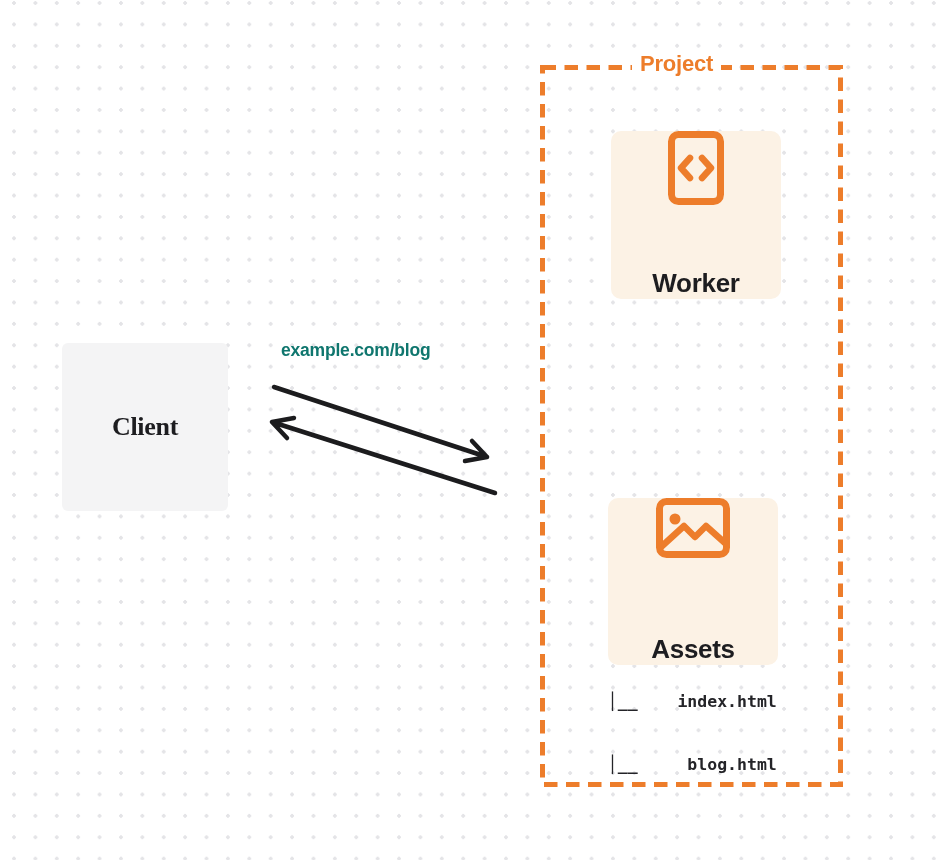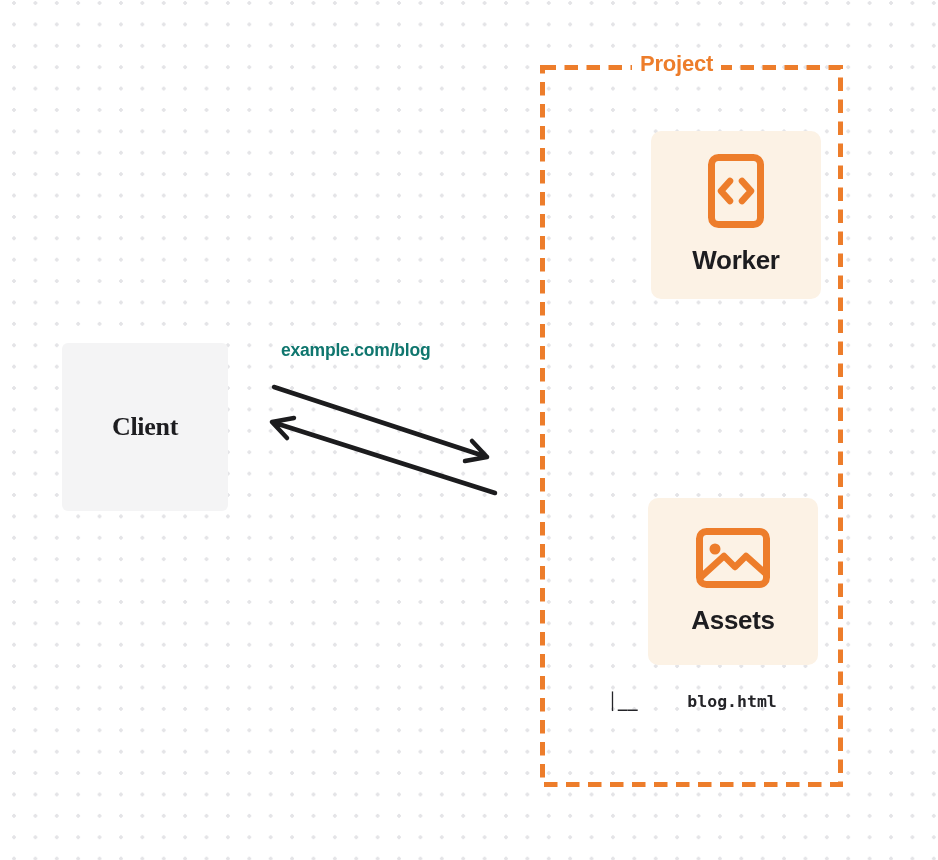--- a/index.html
+++ b/index.html
@@ -66,23 +66,22 @@
     padding:0 8px;
     font-size:22px;font-weight:700;letter-spacing:-0.2px;
     color:var(--accent);
   }
 
   
   .node{
     width:170px;
     background:var(--node_bg);
     border-radius:10px;
-    display:flex;flex-direction:column;align-items:center;justify-content:center;
+    display:flex;flex-direction:column;align-items:center;justify-content:space-between;
     gap:17px;
-    margin-left:40px;
   }
   .node-worker{left:611px;top:131px;height:168px;}
   .node-assets{left:608px;top:498px;height:167px;}
   .node .label{
     font-size:26px;font-weight:700;letter-spacing:-0.3px;
     color:var(--ink);
   }
   .icon-stroke{stroke:var(--accent);fill:none;}
   .icon-fill{fill:var(--accent);}
 
@@ -130,15 +129,16 @@
 <div class="abs node node-assets">
   <svg width="74" height="60" viewBox="0 0 74 60" aria-hidden="true">
     <rect class="icon-stroke" x="3.5" y="3.5" width="67" height="53" rx="7" stroke-width="7"></rect>
     <circle class="icon-fill" cx="19" cy="21" r="5.5"></circle>
     <polyline class="icon-stroke" points="5,49 28,28 39,39 50,28 69,45" stroke-width="6.5" stroke-linejoin="round" stroke-linecap="round"></polyline>
   </svg>
   <div class="label">Assets</div>
 </div>
 
 <div class="abs file-tree">
+  <div class="tree-line">  │__    index.html</div>
   <div class="tree-line">  │__     blog.html</div>
   
 </div>
 
 </body></html>

